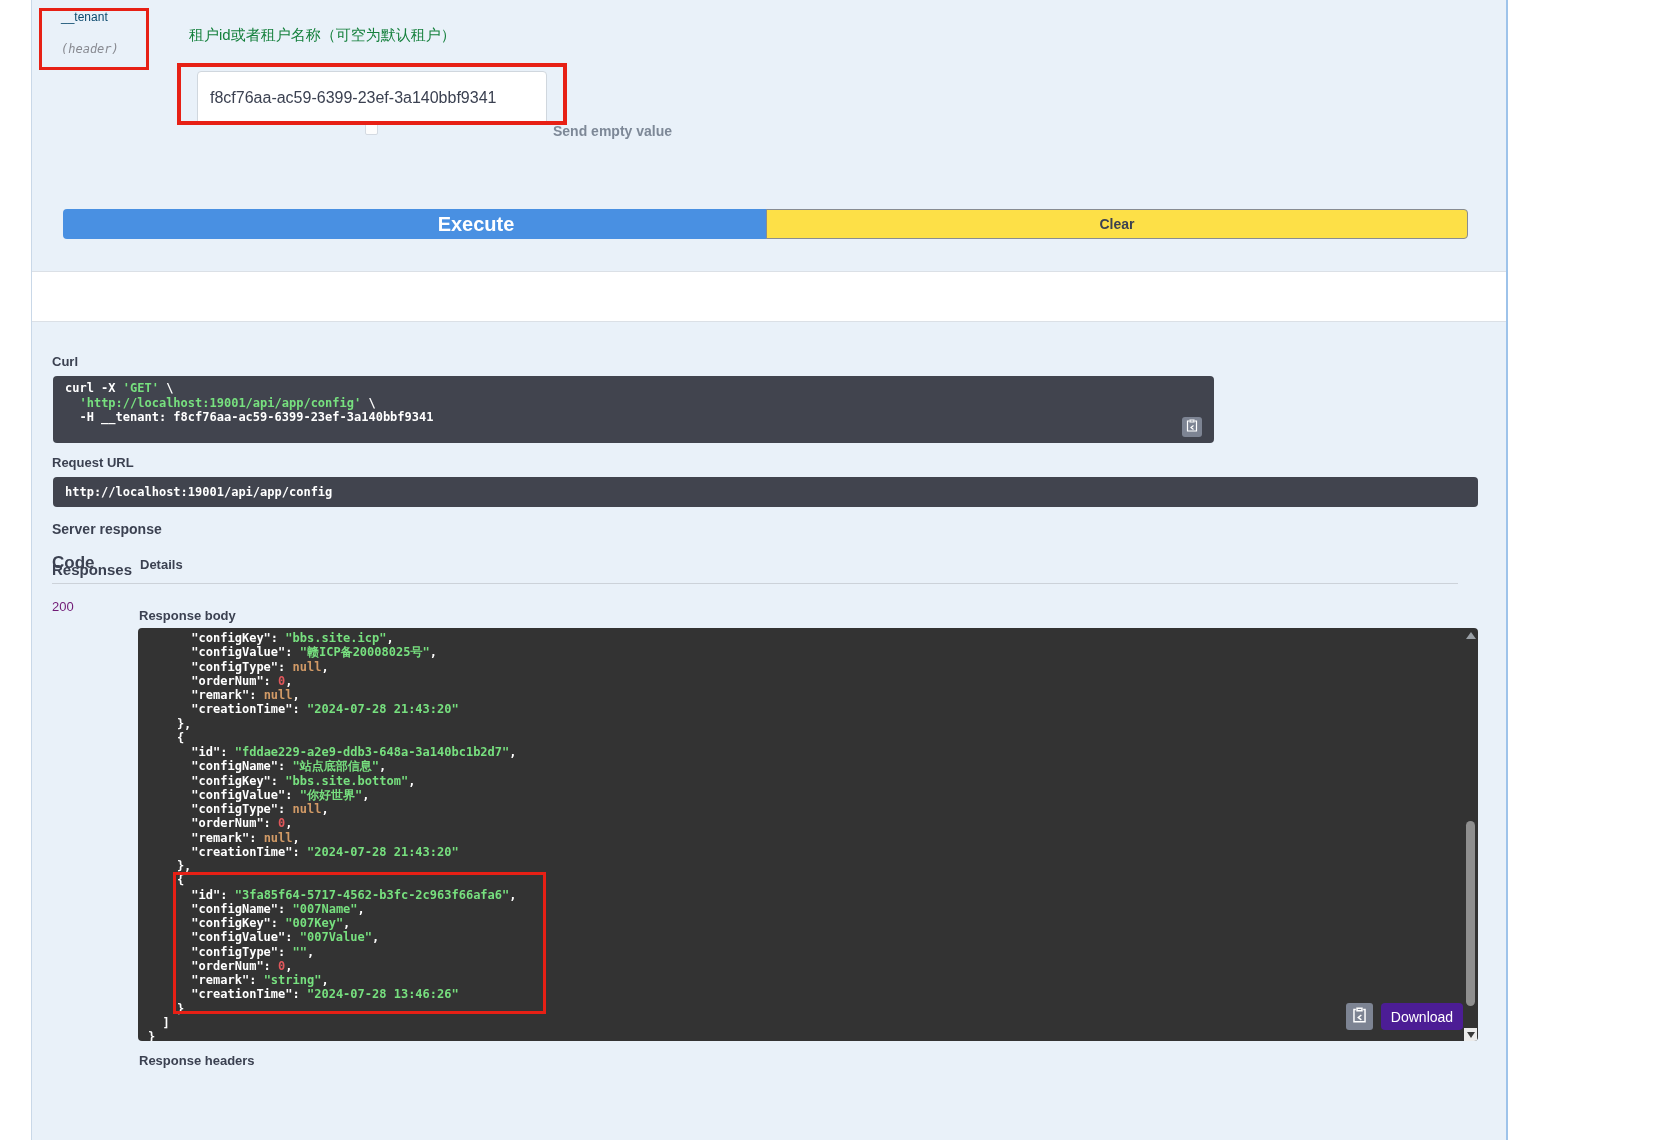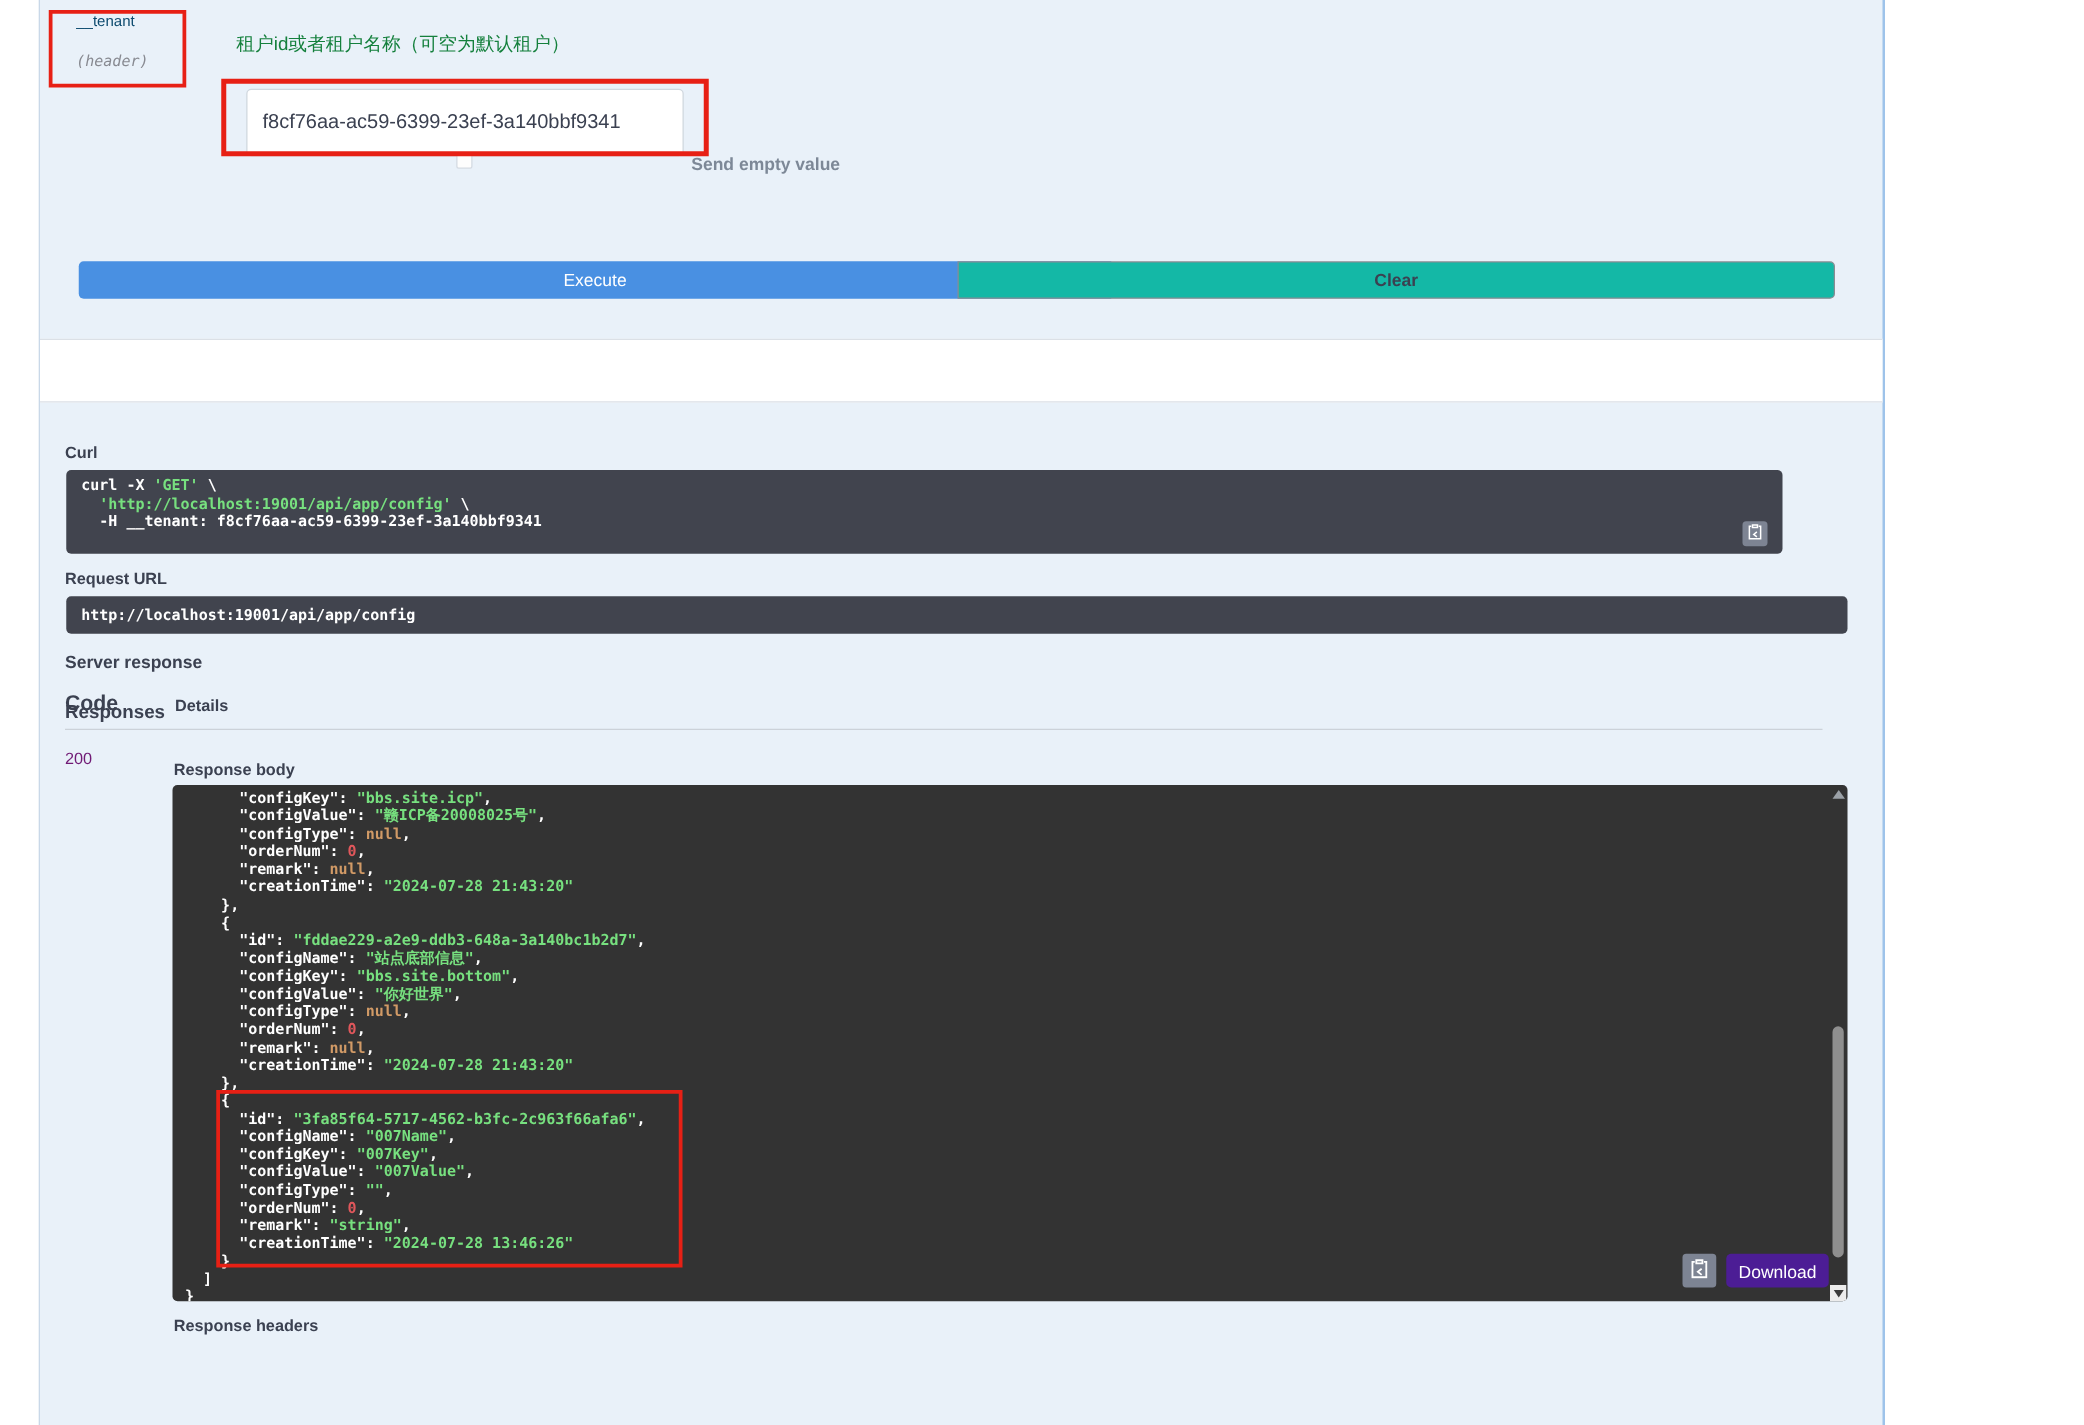--- a/index.html
+++ b/index.html
@@ -31,44 +31,44 @@
   .send-empty { left:521px; top:123px; font-size:14px; font-weight:bold; color:#7d8897; }
 
   
   .ann { border:3px solid var(--ann-red,#e72015); pointer-events:none; z-index:30; }
   .ann-1 { left:7px; top:8px; width:110px; height:62px; }
   .ann-2 { left:145px; top:63px; width:390px; height:62px; border-width:4px; }
 
   
   .btn-exec {
     left:31px; top:209px; width:826px; height:30px; background:var(--exec-blue,#4990e2);
-    border:none; border-radius:4px 0 0 4px; color:#ffffff; font-weight:normal; font-size:14px;
+    border:none; border-radius:4px 0 0 4px; color:#ffffff; font-weight:bold; font-size:20px;
     font-family:"Liberation Sans", sans-serif; cursor:pointer;
   }
   .btn-clear {
-    left:734px; top:209px; width:702px; height:30px; background:#14b8a6;
+    left:734px; top:209px; width:702px; height:30px; background:#fde047;
     border:1px solid #888c92; border-radius:0 4px 4px 0; color:#3b4151; font-weight:bold; font-size:14px;
     font-family:"Liberation Sans", sans-serif; cursor:pointer;
   }
 
   
   .responses-band {
     left:0; top:271px; width:100%; height:51px; background:#ffffff;
     border-top:1px solid #dbe0e6; border-bottom:1px solid #dbe0e6;
   }
   .responses-title { left:20px; top:289px; font-size:15px; font-weight:bold; color:#3b4151; }
 
   .sec-label { font-size:13px; font-weight:bold; color:#3b4151; }
 
   
   .codeblock {
     background:var(--curl-bg,#41444e); border-radius:4px;
     font-family:"DejaVu Sans Mono", monospace; font-size:12px; font-weight:600; color:#ffffff;
   }
-  .curl-block { left:21px; top:376px; width:1373px; height:67px; padding:5px 0 0 12px; overflow:hidden; }
+  .curl-block { left:21px; top:376px; width:1161px; height:67px; padding:5px 0 0 12px; overflow:hidden; }
   .url-block  { left:21px; top:477px; width:1425px; height:30px; display:flex; align-items:center; padding-left:12px; }
   .code-line { white-space:pre; line-height:14.5px; }
   .c-p { color:#ffffff; }
   .c-key { color:#ffffff; }
   .c-str { color:var(--str-green,#77e07f); }
   .c-null { color:var(--null-orange,#d19a66); }
   .c-num { color:var(--num-red,#e0575b); }
 
   .icon-btn {
     width:20px; height:20px; background:#7d8493; border:none; border-radius:3px;

